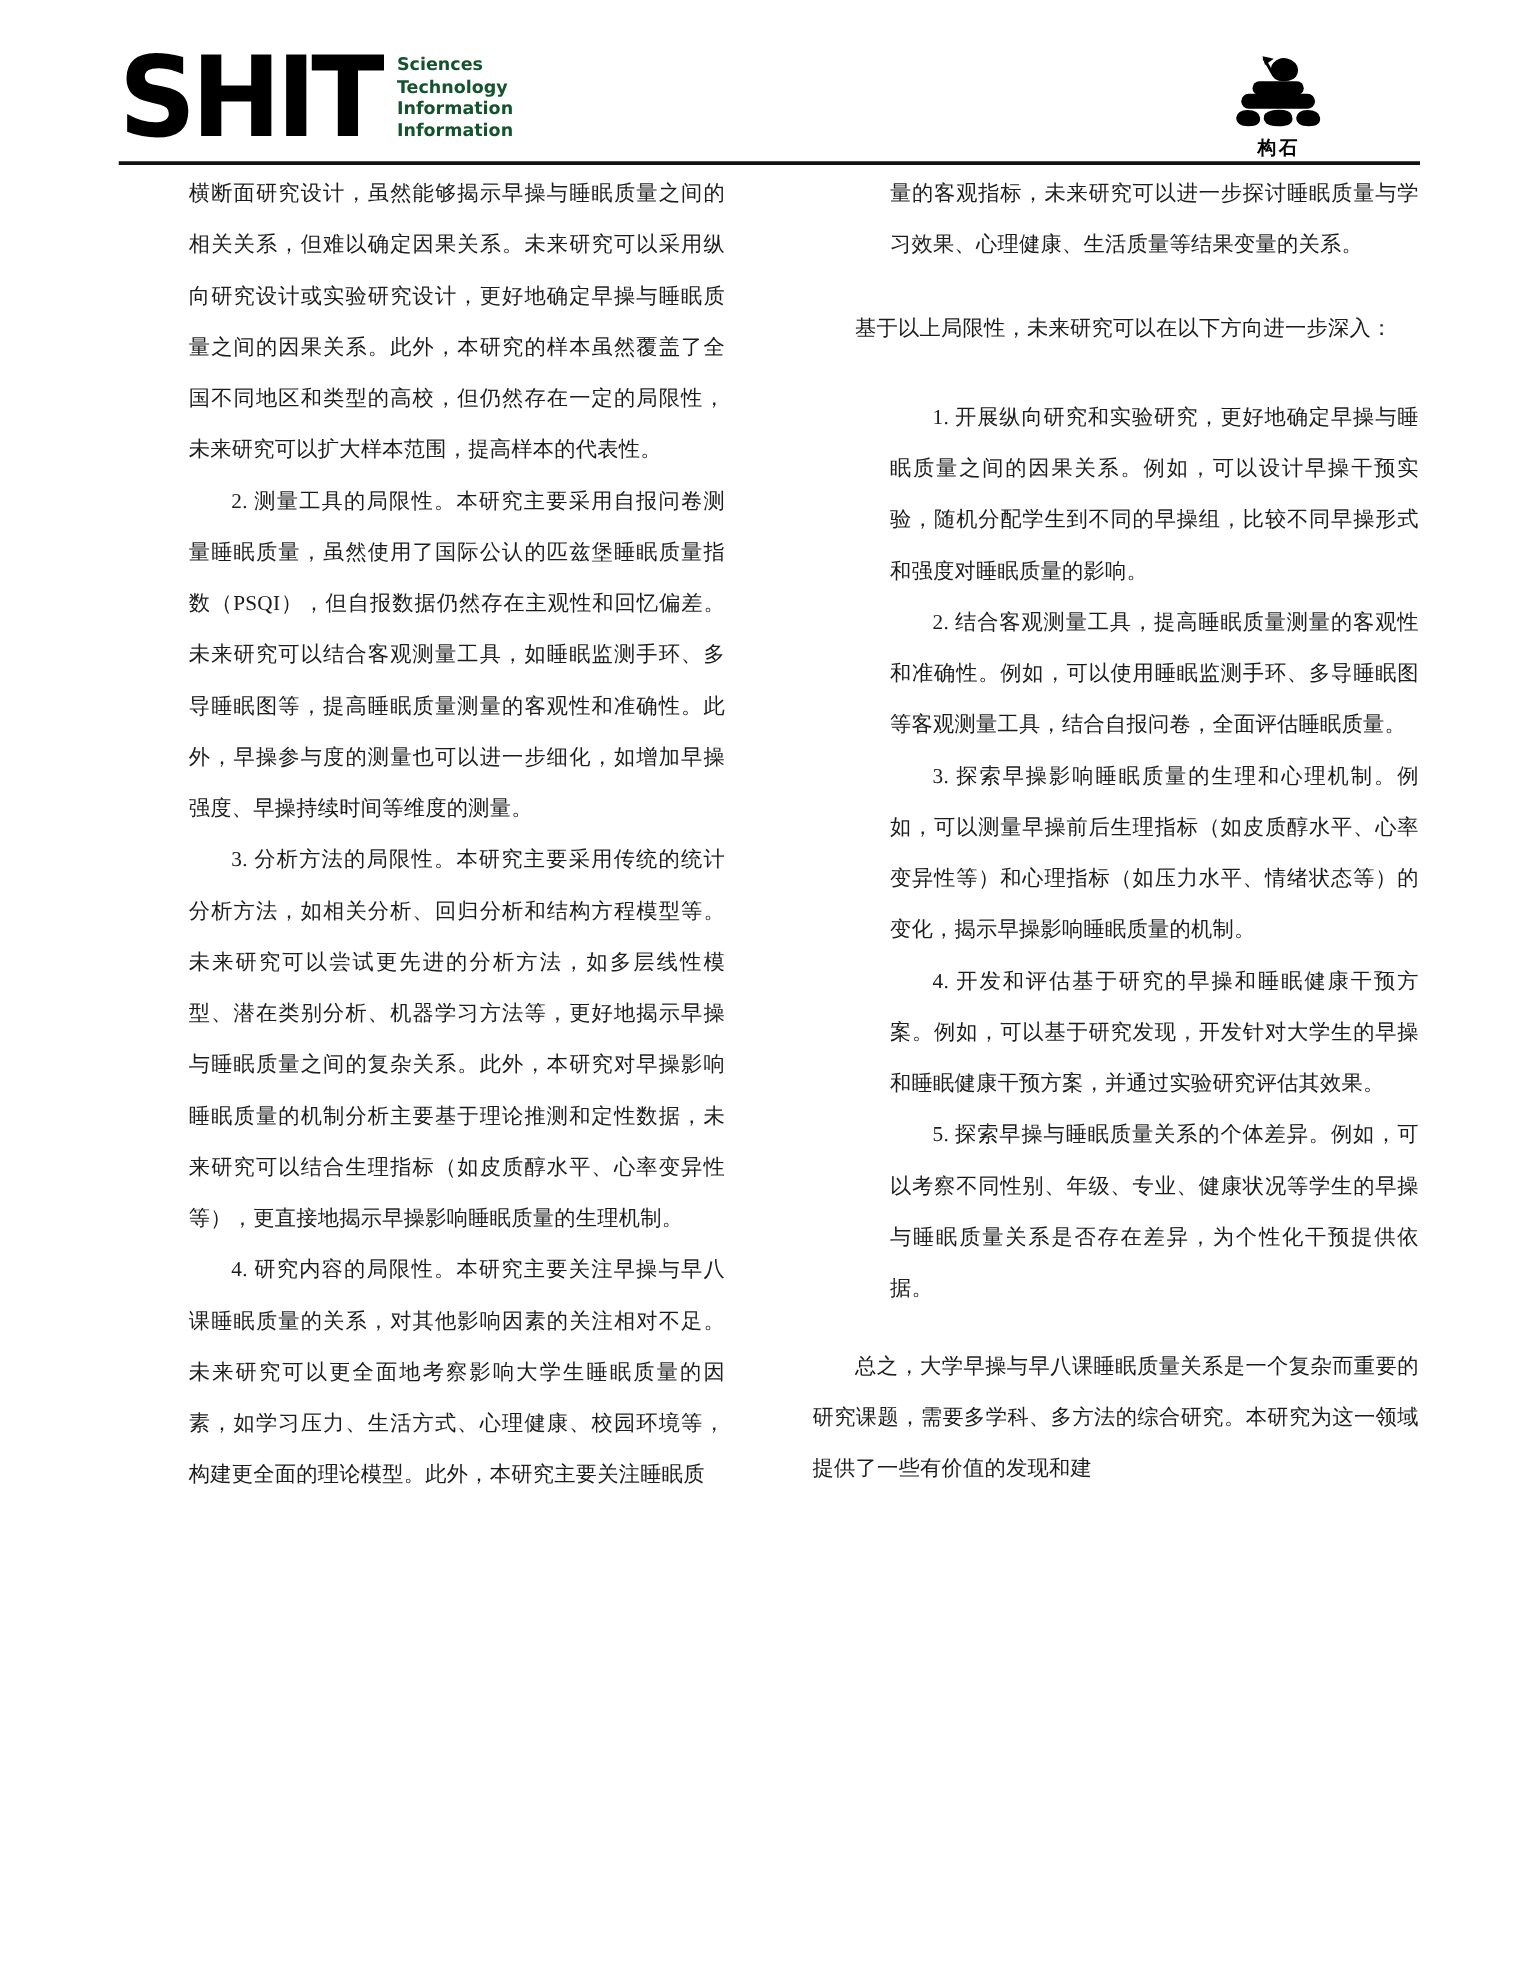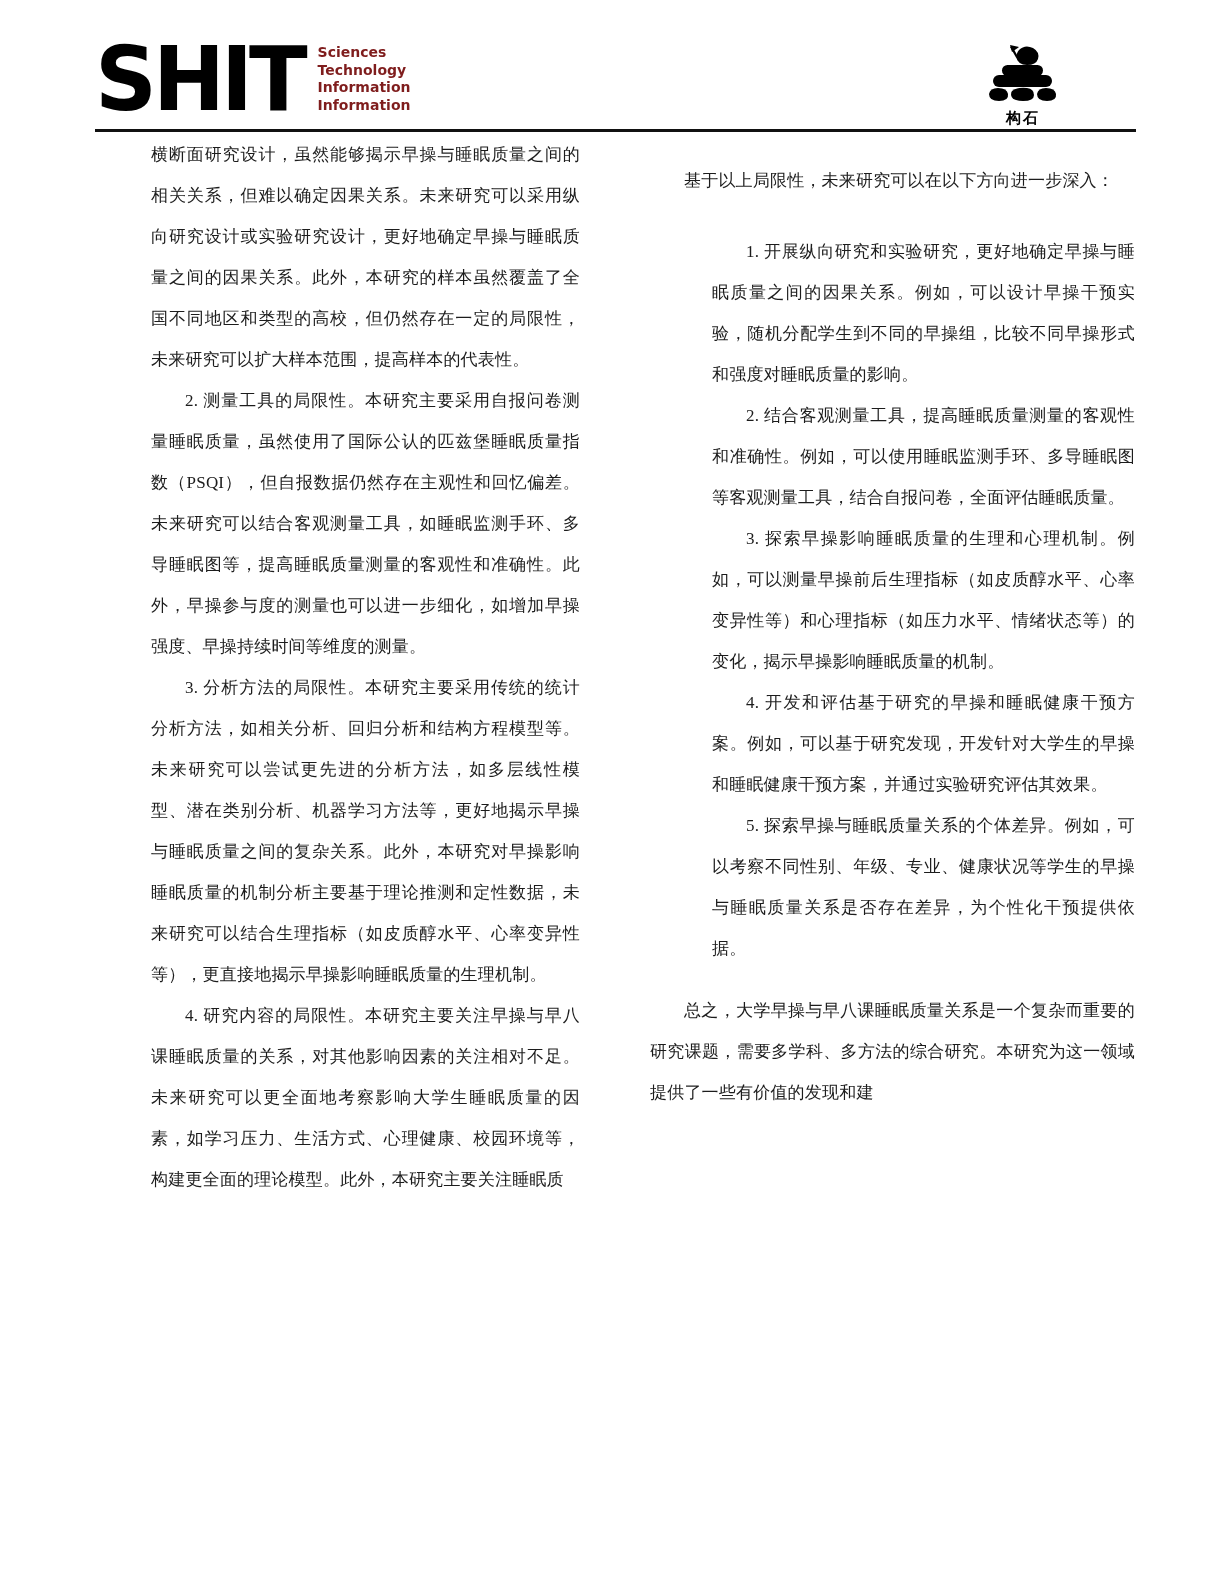--- a/index.html
+++ b/index.html
@@ -40,21 +40,21 @@
     transform: scaleY(1.04);
     margin-top: 6px;
   }
   .brand-lines {
     margin-left: 14px;
     margin-top: 8px;
     font-family: "DejaVu Sans", "Liberation Sans", sans-serif;
     font-weight: bold;
     font-size: 14px;
     line-height: 17.5px;
-    color: #7f1d1d;
+    color: #14532d;
   }
   .seal {
     display: flex;
     flex-direction: column;
     align-items: center;
     margin-right: 75px;
     margin-top: 6px;
     text-align: center;
   }
   .seal svg { display: block; }
@@ -143,20 +143,23 @@
     <div class="col">
       <div class="indent-block">
         <p>横断面研究设计，虽然能够揭示早操与睡眠质量之间的相关关系，但难以确定因果关系。未来研究可以采用纵向研究设计或实验研究设计，更好地确定早操与睡眠质量之间的因果关系。此外，本研究的样本虽然覆盖了全国不同地区和类型的高校，但仍然存在一定的局限性，未来研究可以扩大样本范围，提高样本的代表性。</p>
         <p class="first-indent">2. 测量工具的局限性。本研究主要采用自报问卷测量睡眠质量，虽然使用了国际公认的匹兹堡睡眠质量指数（PSQI），但自报数据仍然存在主观性和回忆偏差。未来研究可以结合客观测量工具，如睡眠监测手环、多导睡眠图等，提高睡眠质量测量的客观性和准确性。此外，早操参与度的测量也可以进一步细化，如增加早操强度、早操持续时间等维度的测量。</p>
         <p class="first-indent">3. 分析方法的局限性。本研究主要采用传统的统计分析方法，如相关分析、回归分析和结构方程模型等。未来研究可以尝试更先进的分析方法，如多层线性模型、潜在类别分析、机器学习方法等，更好地揭示早操与睡眠质量之间的复杂关系。此外，本研究对早操影响睡眠质量的机制分析主要基于理论推测和定性数据，未来研究可以结合生理指标（如皮质醇水平、心率变异性等），更直接地揭示早操影响睡眠质量的生理机制。</p>
         <p class="first-indent">4. 研究内容的局限性。本研究主要关注早操与早八课睡眠质量的关系，对其他影响因素的关注相对不足。未来研究可以更全面地考察影响大学生睡眠质量的因素，如学习压力、生活方式、心理健康、校园环境等，构建更全面的理论模型。此外，本研究主要关注睡眠质</p>
       </div>
     </div>
 
     <div class="col">
+      <div class="right-indent-block">
+        <p>量的客观指标，未来研究可以进一步探讨睡眠质量与学习效果、心理健康、生活质量等结果变量的关系。</p>
+      </div>
       <p class="first-indent gap-md">基于以上局限性，未来研究可以在以下方向进一步深入：</p>
       <div class="right-indent-block">
         <p class="first-indent gap-lg">1. 开展纵向研究和实验研究，更好地确定早操与睡眠质量之间的因果关系。例如，可以设计早操干预实验，随机分配学生到不同的早操组，比较不同早操形式和强度对睡眠质量的影响。</p>
         <p class="first-indent">2. 结合客观测量工具，提高睡眠质量测量的客观性和准确性。例如，可以使用睡眠监测手环、多导睡眠图等客观测量工具，结合自报问卷，全面评估睡眠质量。</p>
         <p class="first-indent">3. 探索早操影响睡眠质量的生理和心理机制。例如，可以测量早操前后生理指标（如皮质醇水平、心率变异性等）和心理指标（如压力水平、情绪状态等）的变化，揭示早操影响睡眠质量的机制。</p>
         <p class="first-indent">4. 开发和评估基于研究的早操和睡眠健康干预方案。例如，可以基于研究发现，开发针对大学生的早操和睡眠健康干预方案，并通过实验研究评估其效果。</p>
         <p class="first-indent">5. 探索早操与睡眠质量关系的个体差异。例如，可以考察不同性别、年级、专业、健康状况等学生的早操与睡眠质量关系是否存在差异，为个性化干预提供依据。</p>
       </div>
       <p class="first-indent gap-sm">总之，大学早操与早八课睡眠质量关系是一个复杂而重要的研究课题，需要多学科、多方法的综合研究。本研究为这一领域提供了一些有价值的发现和建</p>
     </div>

